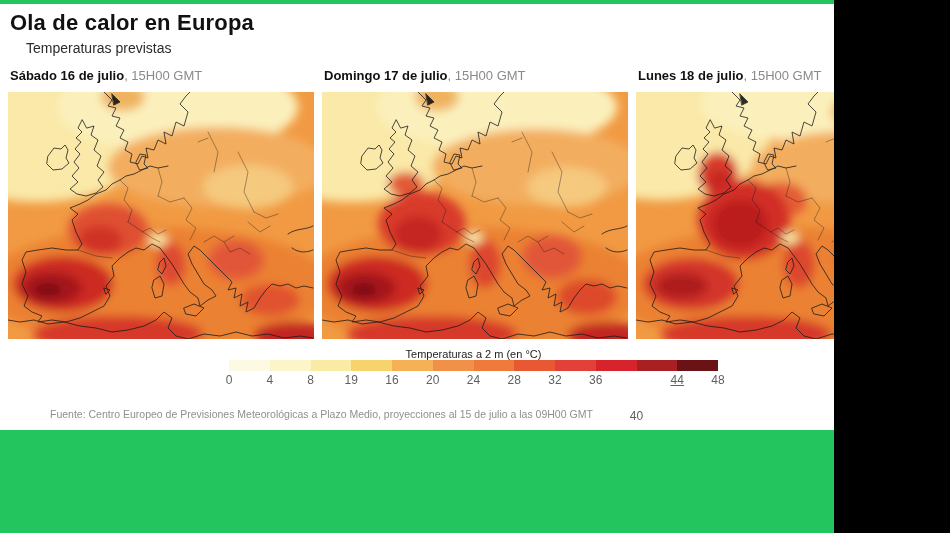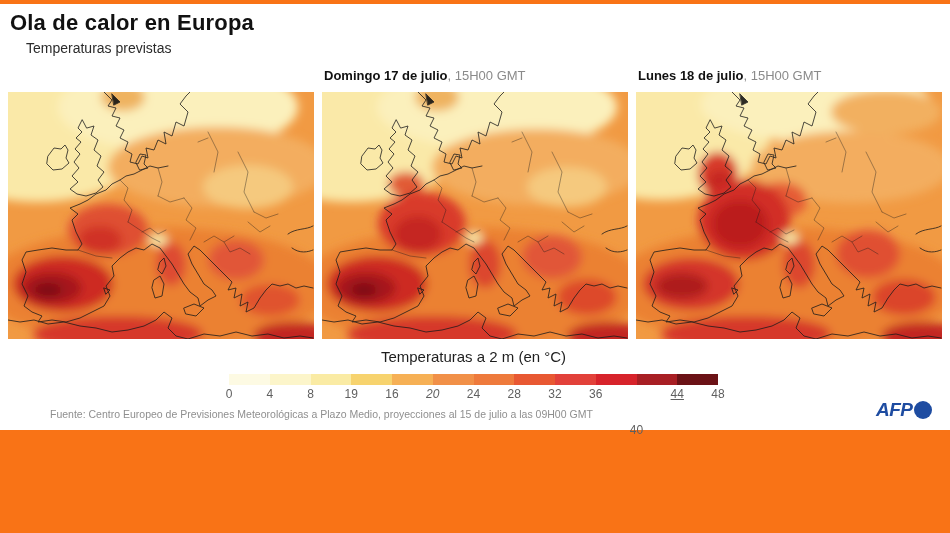--- a/index.html
+++ b/index.html
@@ -1,46 +1,49 @@
 <!DOCTYPE html>
 <html><head>
 <meta charset="utf-8">
 <style>
   html,body{margin:0;padding:0;background:#000;}
-  .stage{position:relative;width:950px;height:533px;background:#f97316;overflow:hidden;
+  .stage{position:relative;width:834px;height:533px;background:#22c55e;overflow:hidden;
          font-family:"Liberation Sans",sans-serif;}
   .graphic{position:absolute;left:0;top:4px;width:950px;height:426px;background:#ffffff;}
   .title{position:absolute;left:10px;top:6px;font-size:22px;font-weight:bold;color:#111;letter-spacing:.2px;}
   .subtitle{position:absolute;left:26px;top:36px;font-size:14px;color:#2b2b2b;}
   .panel-label{position:absolute;top:64px;font-size:13px;color:#111;white-space:nowrap;}
   .panel-label .d{font-weight:bold;}
   .panel-label .t{color:#8a8a8a;font-weight:normal;}
   .map{position:absolute;top:88px;width:306px;height:247px;}
   .map svg{display:block;width:306px;height:247px;}
   .legend-wrap{position:absolute;left:229px;top:344px;width:489px;}
-  .legend-title{font-size:15px;color:#1e1e1e;text-align:center;margin-bottom:9px;}
+  .legend-title{font-size:11px;color:#1e1e1e;text-align:center;}
   .colorbar{display:flex;height:11px;width:100%;}
   .colorbar .seg{flex:1;}
   .ticks{position:relative;height:16px;margin-top:2px;}
   .ticks span{position:absolute;top:0;transform:translateX(-50%);font-size:12px;color:#5f5f5f;}
   .source{position:absolute;left:10px;top:404px;font-size:10.5px;color:#8f8f8f;margin-left:40px;}
   .afp{position:absolute;left:876px;top:395px;display:flex;align-items:center;}
   .afp .txt{font-size:19px;font-weight:bold;font-style:italic;letter-spacing:-0.5px;}
   .afp .dot{width:18px;height:18px;border-radius:50%;margin-left:1px;}
   .hidden-defs{position:absolute;width:0;height:0;overflow:hidden;}
 </style>
 </head>
 <body>
 
 <div class="stage">
   <div class="graphic">
 
     <div class="title">Ola de calor en Europa</div>
     <div class="subtitle">Temperaturas previstas</div>
 
+    <div class="panel-label" style="left:10px">
+      <span class="d">Sábado 16 de julio</span><span class="t">, 15H00 GMT</span>
+    </div>
     <div class="panel-label" style="left:324px">
       <span class="d">Domingo 17 de julio</span><span class="t">, 15H00 GMT</span>
     </div>
     <div class="panel-label" style="left:638px">
       <span class="d">Lunes 18 de julio</span><span class="t">, 15H00 GMT</span>
     </div>
 
     <svg class="hidden-defs" aria-hidden="true">
       <defs>
         <filter id="blur" x="-30%" y="-30%" width="160%" height="160%">
@@ -196,21 +199,21 @@
           <div class="seg" style="background: rgb(215, 35, 43);"></div>
           <div class="seg" style="background: rgb(168, 31, 36);"></div>
           <div class="seg" style="background: rgb(107, 18, 22);"></div>
         </div>
       <div class="ticks">
           <span style="left: 0%;">0</span>
           <span style="left: 8.33333%;">4</span>
           <span style="left: 16.6667%;">8</span>
           <span style="left: 25%;">19</span>
           <span style="left: 33.3333%;">16</span>
-          <span style="left: 41.6667%; font-style: italic;">20</span>
+          <span style="left: 41.6667%;">20</span>
           <span style="left: 50%;">24</span>
           <span style="left: 58.3333%;">28</span>
           <span style="left: 66.6667%;">32</span>
           <span style="left: 75%; text-align: center;">36</span>
           <span style="left: 83.3333%; margin-top: 36px;">40</span>
           <span style="left: 91.6667%; text-decoration: underline;">44</span>
           <span style="left: 100%;">48</span>
         </div>
     </div>
 

